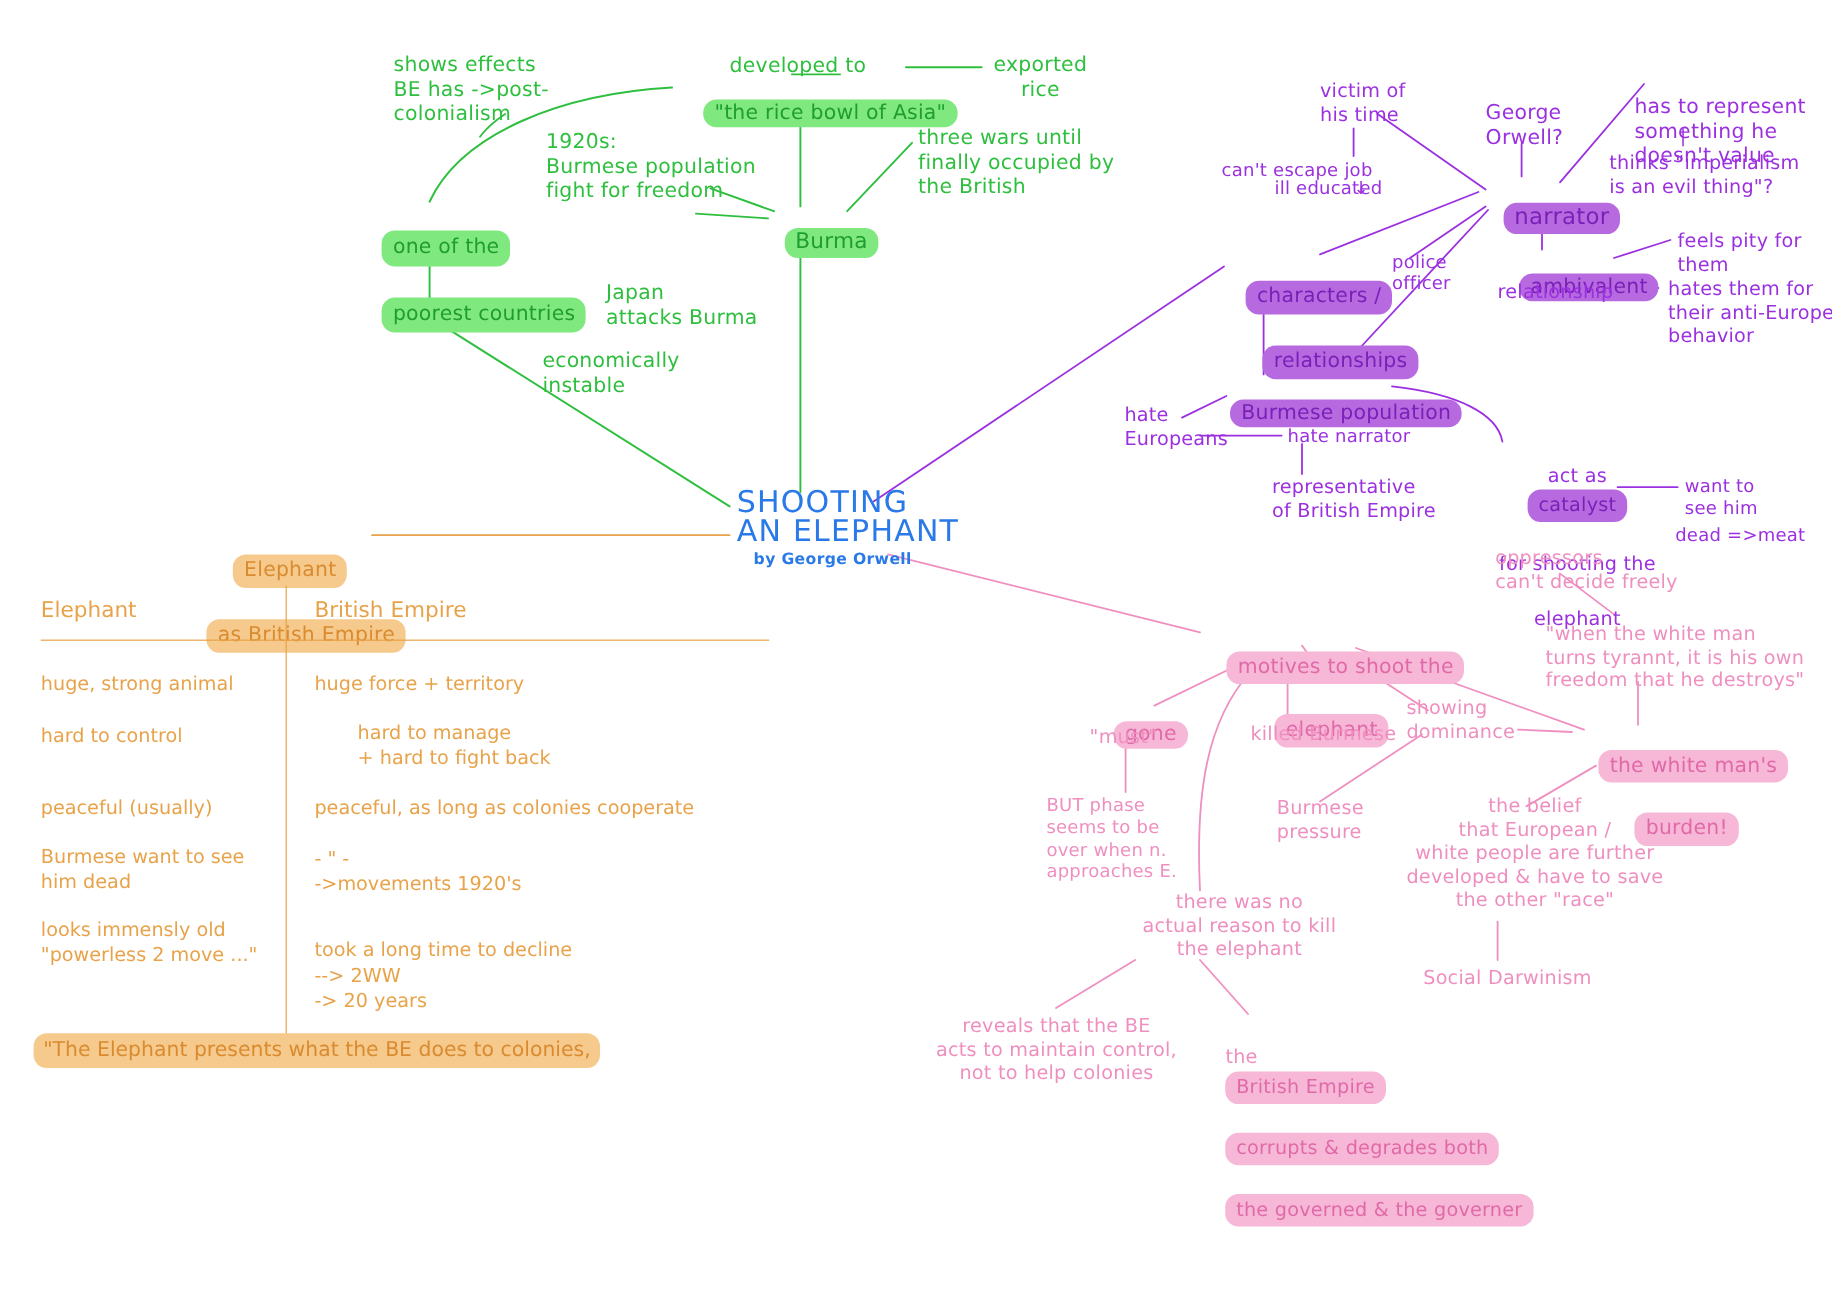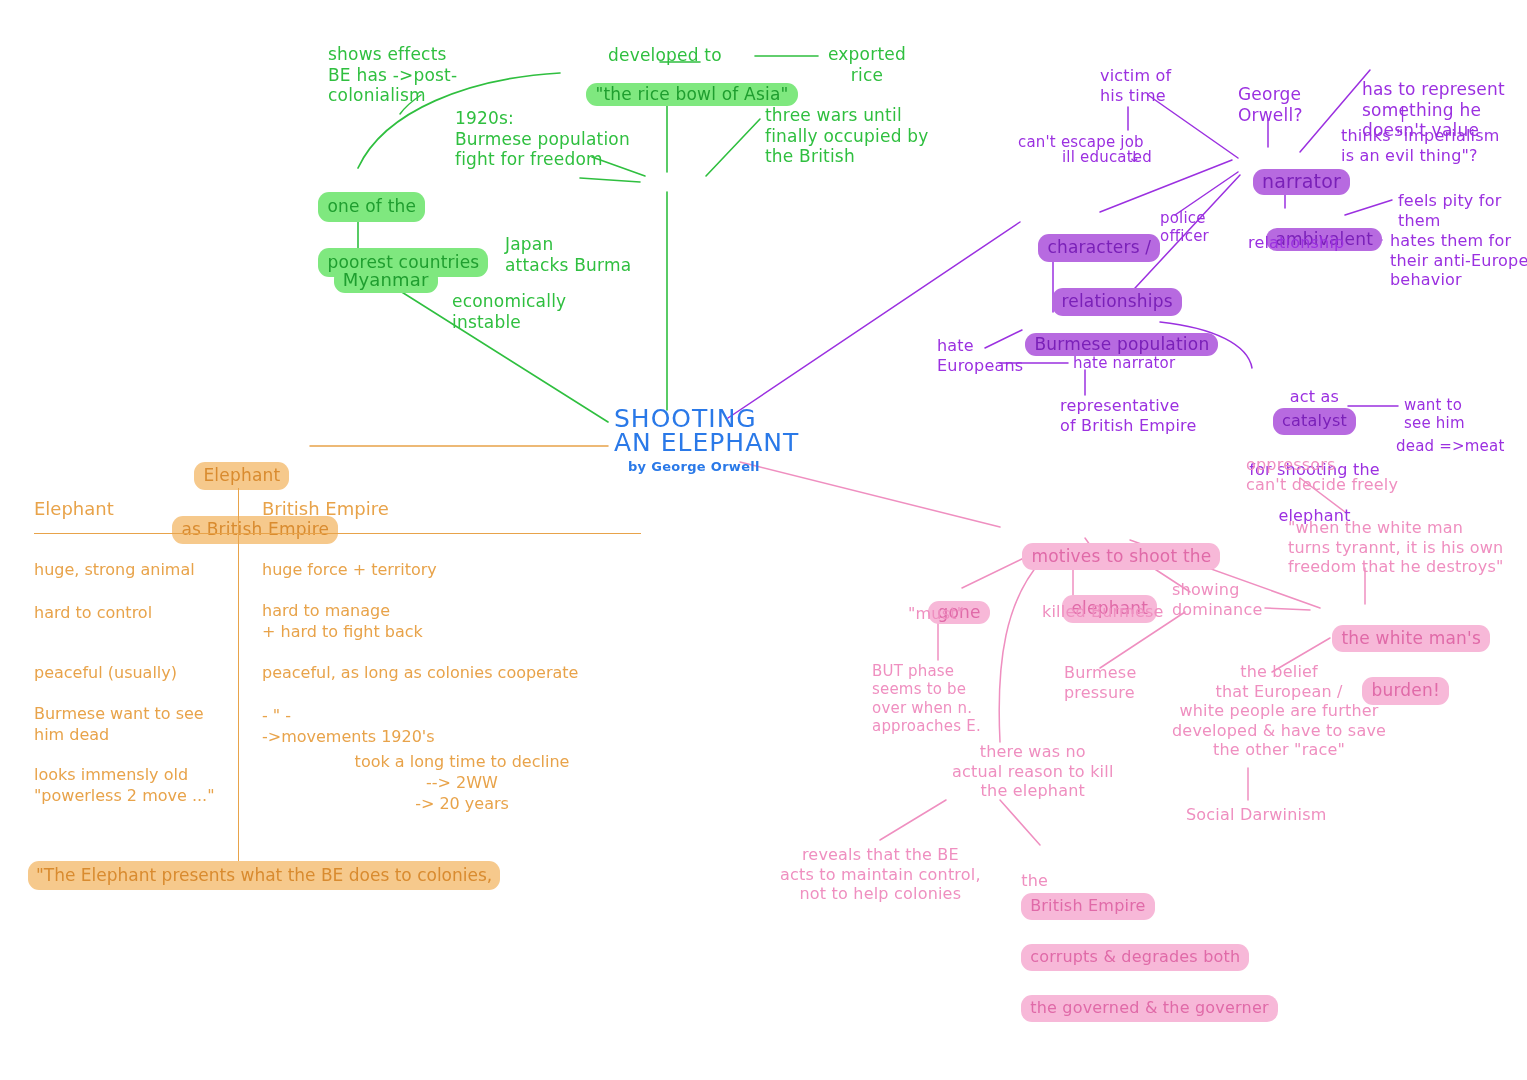--- a/index.html
+++ b/index.html
@@ -246,32 +246,32 @@
 rice</div>
 
   <div class="node green t17" style="left:455px; top:108px; text-align:left;">1920s:
 Burmese population
 fight for freedom</div>
 
   <div class="node green t17" style="left:765px; top:105px; text-align:left;">three wars until
 finally occupied by
 the British</div>
 
+  <div class="node green t18" style="left:630px; top:168px;">
+    <span class="hl hl-green">Burma</span>
+  </div>
 
   <div class="node green t17" style="left:296px; top:166px; line-height:1.55;">
     <span class="hl hl-green">one of the</span><br>
     <span class="hl hl-green">poorest countries</span>
   </div>
 
   <div class="node green t17" style="left:505px; top:190px; text-align:left;margin-top:44px;">Japan
 attacks Burma</div>
 
-  <div class="node green t18" style="left:310px; top:246px;">
-    <span class="hl hl-green">Myanmar</span>
-  </div>
 
   <div class="node green t17" style="left:452px; top:251px; text-align:left;margin-top:40px;">economically
 instable</div>
 
   <div class="node blue center-title" style="left:614px; top:406px;">SHOOTING</div>
   <div class="node blue center-title" style="left:614px; top:430px;">AN ELEPHANT</div>
   <div class="node blue center-sub" style="left:628px; top:459px;">by George Orwell</div>
 
   <div class="node purple t16" style="left:1100px; top:66px; text-align:left;">victim of
 his time</div>
@@ -343,34 +343,34 @@
   <div class="vrule"></div>
 
   <div class="cmp-table">
     <div class="cmp-head col-l" style="top:10px;">Elephant</div>
     <div class="cmp-head col-r" style="top:10px;">British Empire</div>
 
     <div class="cmp-cell col-l" style="top:72px;">huge, strong animal</div>
     <div class="cmp-cell col-r" style="top:72px;">huge force + territory</div>
 
     <div class="cmp-cell col-l" style="top:115px;">hard to control</div>
-    <div class="cmp-cell col-r" style="top:113px;">hard to manage
+    <div class="cmp-cell col-r" style="top:113px;margin-left:36px;">hard to manage
 + hard to fight back</div>
 
     <div class="cmp-cell col-l" style="top:175px;">peaceful (usually)</div>
     <div class="cmp-cell col-r" style="top:175px;">peaceful, as long as colonies cooperate</div>
 
     <div class="cmp-cell col-l" style="top:216px;">Burmese want to see
 him dead</div>
     <div class="cmp-cell col-r" style="top:218px;">- " -
 -&gt;movements 1920's</div>
 
     <div class="cmp-cell col-l" style="top:277px;">looks immensly old
 "powerless 2 move ..."</div>
-    <div class="cmp-cell col-r" style="top:264px;text-align:center;">took a long time to decline
+    <div class="cmp-cell col-r" style="top:294px;">took a long time to decline
   --&gt; 2WW
   -&gt; 20 years</div>
   </div>
 
   <div class="quote-banner">
     <span>"The Elephant presents what the BE does to colonies,</span><br>
   </div>
 
   <div class="node pink t16" style="left:1246px; top:455px; text-align:left;">oppressors
 can't decide freely</div>

